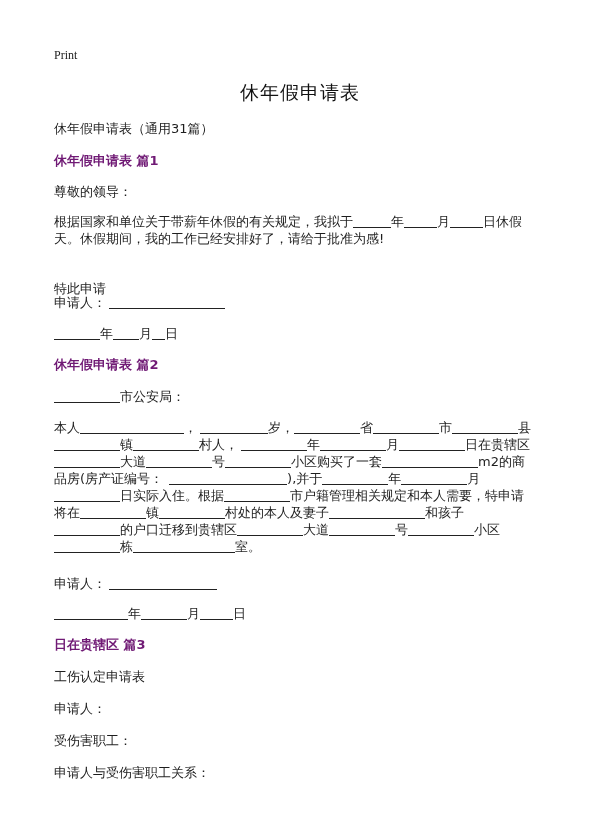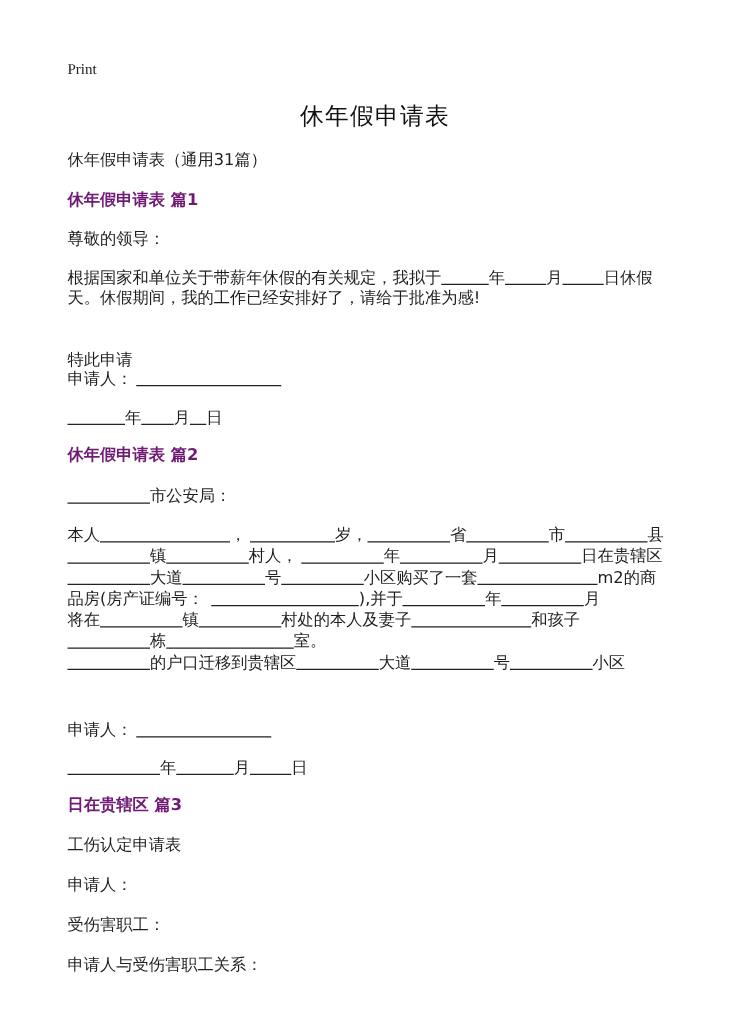--- a/index.html
+++ b/index.html
@@ -123,27 +123,30 @@
     <div class="row">
       <span class="blank" style="width:66px"></span><span>镇</span><span class="blank" style="width:66px"></span><span>村人，</span><span class="blank" style="width:66px;margin-left:3px"></span><span>年</span><span class="blank" style="width:66px"></span><span>月</span><span class="blank" style="width:66px"></span><span>日在贵辖区</span>
     </div>
     <div class="row">
       <span class="blank" style="width:66px"></span><span>大道</span><span class="blank" style="width:66px"></span><span>号</span><span class="blank" style="width:66px"></span><span>小区购买了一套</span><span class="blank" style="width:96px"></span><span>m2的商</span>
     </div>
     <div class="row">
       <span>品房(房产证编号：</span><span class="blank" style="width:118px;margin-left:6px"></span><span>),并于</span><span class="blank" style="width:66px"></span><span>年</span><span class="blank" style="width:66px"></span><span>月</span>
     </div>
     <div class="row">
+      <span class="blank" style="width:66px"></span><span>日实际入住。根据</span><span class="blank" style="width:66px"></span><span>市户籍管理相关规定和本人需要，特申请</span>
+    </div>
+    <div class="row">
       <span>将在</span><span class="blank" style="width:66px"></span><span>镇</span><span class="blank" style="width:66px"></span><span>村处的本人及妻子</span><span class="blank" style="width:96px"></span><span>和孩子</span>
     </div>
     <div class="row">
-      <span class="blank" style="width:66px"></span><span>栋</span><span class="blank" style="width:102px"></span><span>室。</span>
+      <span class="blank" style="width:66px"></span><span>的户口迁移到贵辖区</span><span class="blank" style="width:66px"></span><span>大道</span><span class="blank" style="width:66px"></span><span>号</span><span class="blank" style="width:66px"></span><span>小区</span>
     </div>
     <div class="row">
-      <span class="blank" style="width:66px"></span><span>的户口迁移到贵辖区</span><span class="blank" style="width:66px"></span><span>大道</span><span class="blank" style="width:66px"></span><span>号</span><span class="blank" style="width:66px"></span><span>小区</span>
+      <span class="blank" style="width:66px"></span><span>栋</span><span class="blank" style="width:102px"></span><span>室。</span>
     </div>
   </div>
 
   <div class="line" style="top:575px;">
     <span>申请人：</span><span class="blank" style="width:108px;margin-left:3px"></span>
   </div>
 
   <div class="line" style="top:605px;">
     <span class="blank" style="width:74px"></span><span>年</span><span class="blank" style="width:46px"></span><span>月</span><span class="blank" style="width:33px"></span><span>日</span>
   </div>

